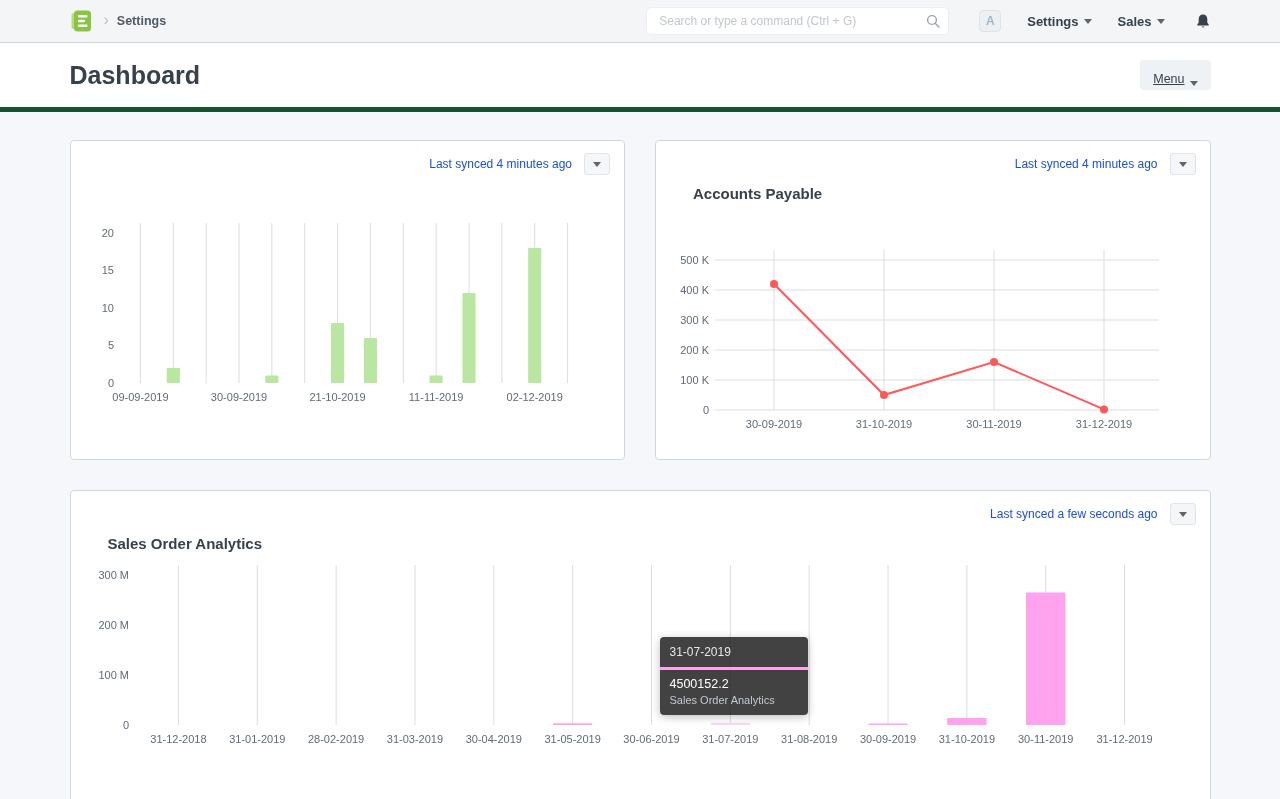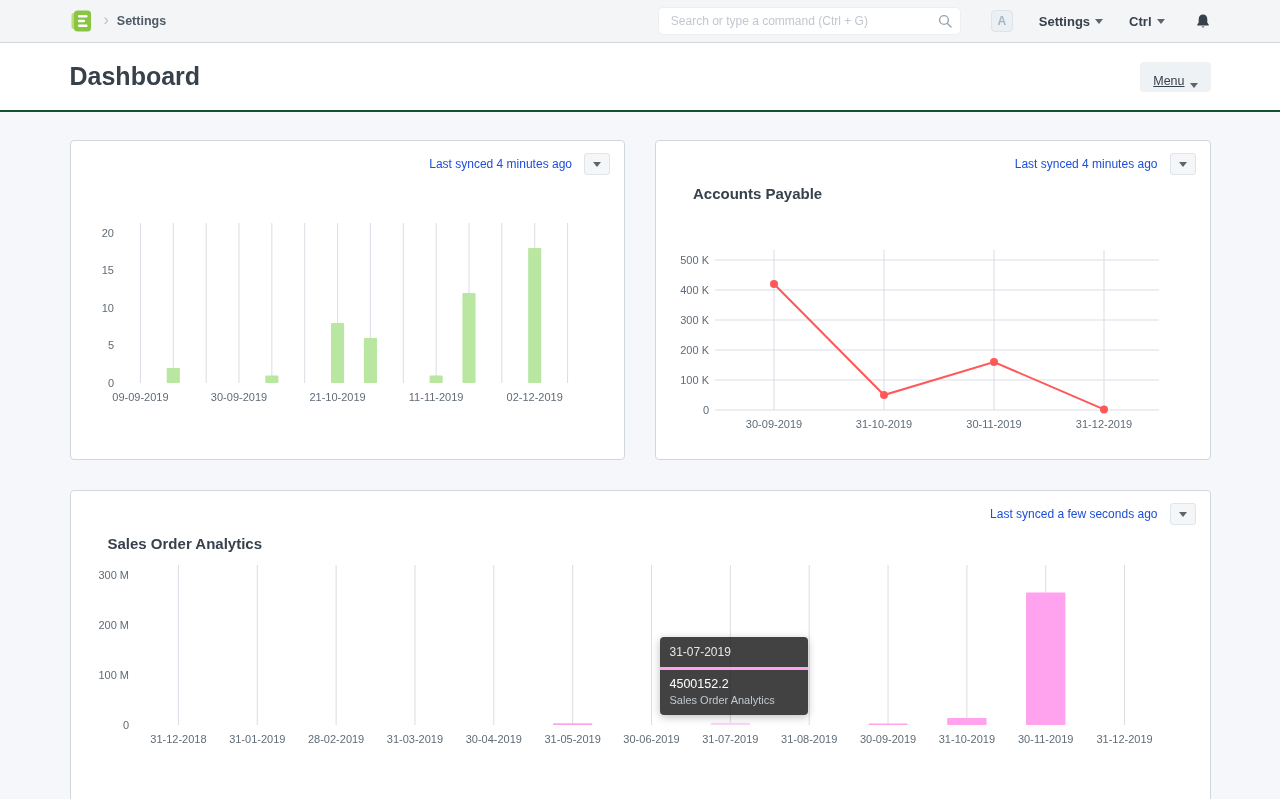--- a/index.html
+++ b/index.html
@@ -37,21 +37,21 @@
     margin-left: 26px; cursor: pointer; text-decoration: none;
   }
   .caret {
     display: inline-block; width: 0; height: 0; margin-left: 5px;
     border-left: 4px solid transparent; border-right: 4px solid transparent;
     border-top: 5px solid currentColor; opacity: .8;
   }
   .bell { margin-left: 30px; cursor: pointer; display: flex; align-items: center; }
 
   
-  .page-head { background: #fff; border-bottom: 2px solid #14532d; height: 69px; }
+  .page-head { background: #fff; border-bottom: 5px solid #14532d; height: 69px; }
   .head-inner { display: flex; align-items: center; justify-content: space-between; height: 100%; }
   .page-title { margin: 0; font-size: 25px; font-weight: 600; color: #36414c; }
   .btn-menu {
     background: #eff2f5; border: none; border-radius: 4px; height: 30px; padding: 4px 13px;
     font-size: 12.5px; font-weight: 500; color: #36414c; display: flex; align-items: flex-end;
     cursor: pointer; font-family: "Liberation Sans", sans-serif; text-decoration: underline;
   }
 
   
   .page-body { padding-top: 28px; }
@@ -107,21 +107,21 @@
       </svg>
     </div>
 
     <div class="nav-right">
       <div class="avatar">A</div>
       <a class="nav-link">
         <span>Settings</span>
         <span class="caret"></span>
       </a>
       <a class="nav-link">
-        <span>Ctrl</span>
+        <span>Sales</span>
         <span class="caret"></span>
       </a>
       <span class="bell">
         <svg width="16" height="17" viewBox="0 0 16 17">
           <path d="M8 1.6c-2.6 0-4.3 2-4.3 4.6v3.3L2.3 11.4v1h11.4v-1l-1.4-1.9V6.2c0-2.6-1.7-4.6-4.3-4.6z" fill="#36414c"></path>
           <path d="M6.6 13.4a1.45 1.45 0 0 0 2.8 0z" fill="#36414c"></path>
         </svg>
       </span>
     </div>
   </div>

